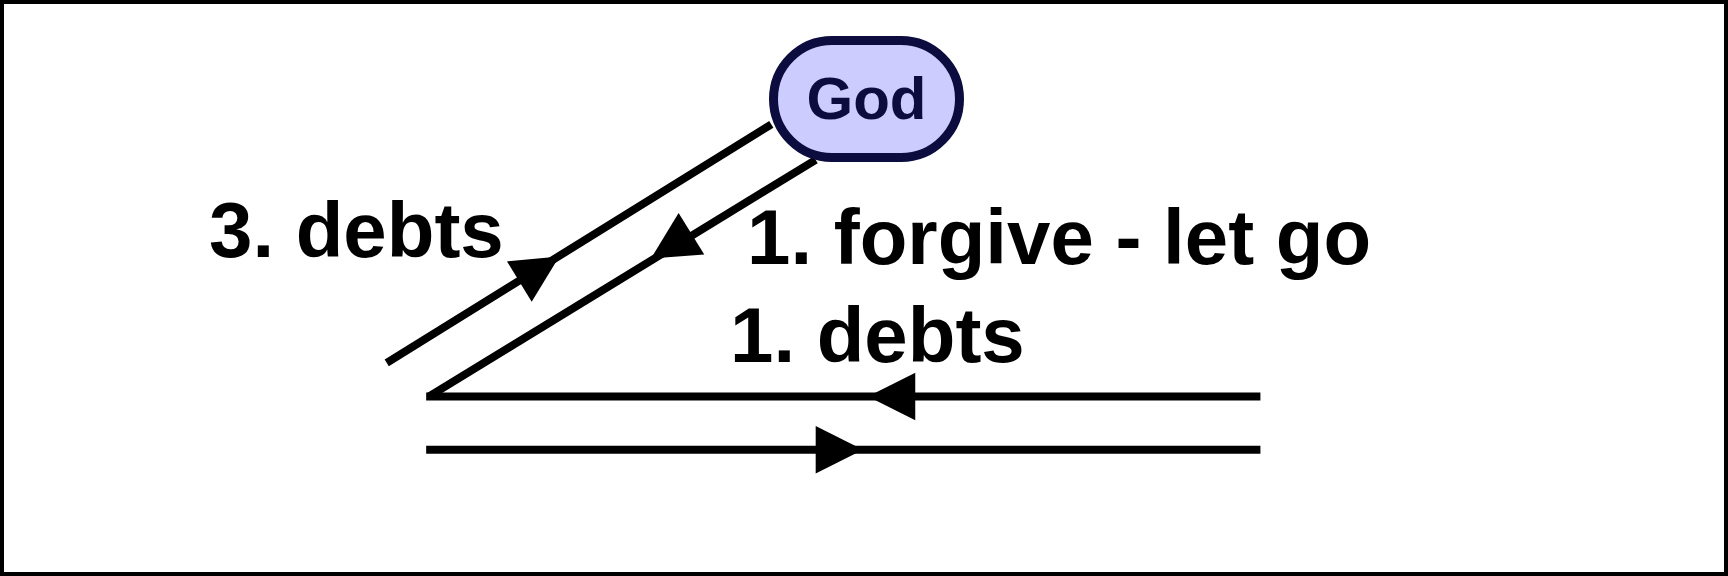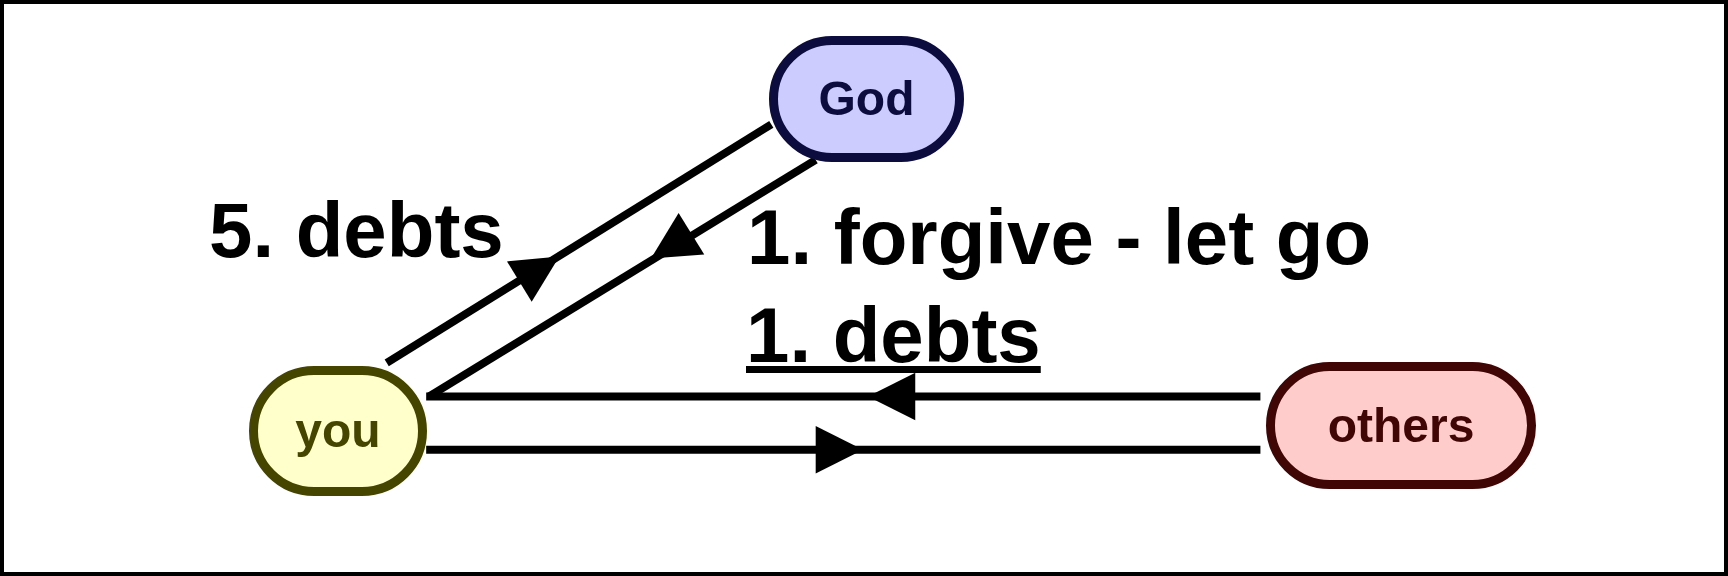--- a/index.html
+++ b/index.html
@@ -20,38 +20,38 @@
     display: block;
   }
   .node {
     position: absolute;
     box-sizing: border-box;
     border: 9px solid #000000;
     display: flex;
     align-items: center;
     justify-content: center;
     font-weight: bold;
-    font-size: 48px;
+    font-size: 60px;
     line-height: 1;
     letter-spacing: 0;
   }
   .node-god   { left: 765px;  top: 32px;  width: 195px; height: 126px; border-radius: 63px; }
   .node-you   { left: 245px;  top: 362px; width: 178px; height: 130px; border-radius: 65px; }
   .node-others{ left: 1262px; top: 358px; width: 270px; height: 127px; border-radius: 64px; }
   .edge-label {
     position: absolute;
     font-weight: bold;
     font-size: 78px;
     line-height: 1;
     color: #000000;
     white-space: nowrap;
   }
   .label-3 { left: 205px; top: 187px; }
   .label-4 { left: 743px; top: 194px; }
-  .label-1 { left: 742px; top: 292px; text-decoration: underline; }
+  .label-1 { left: 726px; top: 292px; }
   .label-2 { left: 545px; top: 479px; }
 </style>
 </head>
 <body>
 
 <div class="stage">
 
   <svg class="edges" viewBox="0 0 1728 576" aria-hidden="true">
 
     <line class="edge-line" x1="380" y1="364" x2="770" y2="122" stroke-width="8" stroke="#000000"></line>
@@ -64,25 +64,19 @@
     <polygon class="arrowhead" points="868,398 916,374 916,422" fill="#000000"></polygon>
 
     <line class="edge-line" x1="420" y1="452" x2="1266" y2="452" stroke-width="8" stroke="#000000"></line>
     <polygon class="arrowhead" points="863,452 815,428 815,476" fill="#000000"></polygon>
   </svg>
 
   <div class="node node-god" style="background: rgb(204, 204, 255); border-color: rgb(12, 12, 62); color: rgb(12, 12, 62);">
     <span>God</span>
   </div>
 
-  <div class="node node-you" style="background: rgb(255, 255, 204); border-color: rgb(69, 69, 0); color: rgb(69, 69, 0);">
-    <span>you</span>
-  </div>
 
-  <div class="node node-others" style="background: rgb(255, 204, 204); border-color: rgb(64, 6, 6); color: rgb(64, 6, 6);">
-    <span>others</span>
-  </div>
 
   <div class="edge-label label-1">1. debts</div>
-  <div class="edge-label label-3">5. debts</div>
+  <div class="edge-label label-3">3. debts</div>
   <div class="edge-label label-4">1. forgive - let go</div>
 
 </div>
 
 </body></html>

